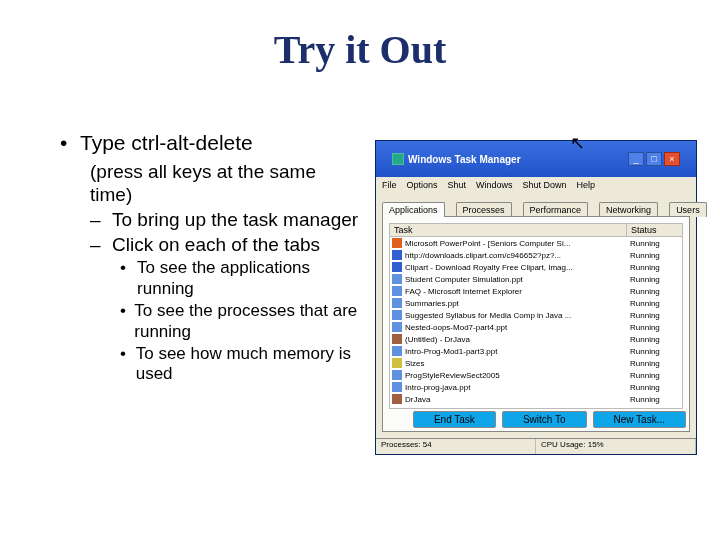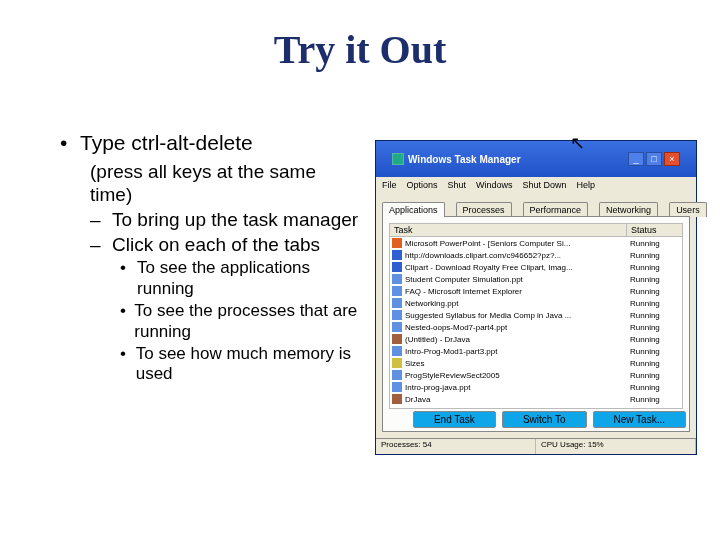--- a/index.html
+++ b/index.html
@@ -147,21 +147,21 @@
             <div class="txt">Student Computer Simulation.ppt</div>
             <div class="st">Running</div>
           </div>
           <div class="lrow">
             <div class="ic doc"></div>
             <div class="txt">FAQ - Microsoft Internet Explorer</div>
             <div class="st">Running</div>
           </div>
           <div class="lrow">
             <div class="ic doc"></div>
-            <div class="txt">Networking.ppt</div>
+            <div class="txt">Summaries.ppt</div>
             <div class="st">Running</div>
           </div>
           <div class="lrow">
             <div class="ic doc"></div>
             <div class="txt">Suggested Syllabus for Media Comp in Java ...</div>
             <div class="st">Running</div>
           </div>
           <div class="lrow">
             <div class="ic doc"></div>
             <div class="txt">Nested-oops-Mod7-part4.ppt</div>

